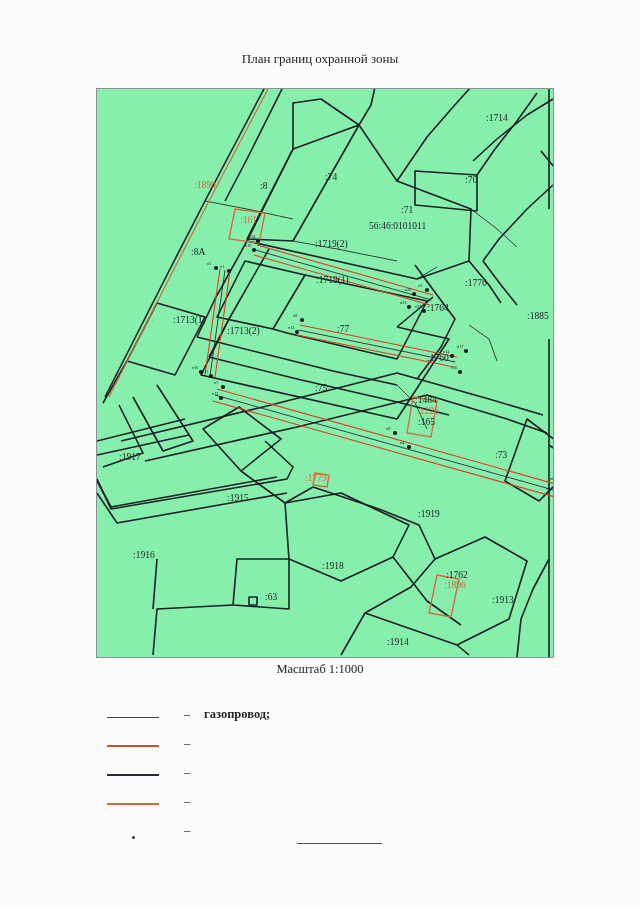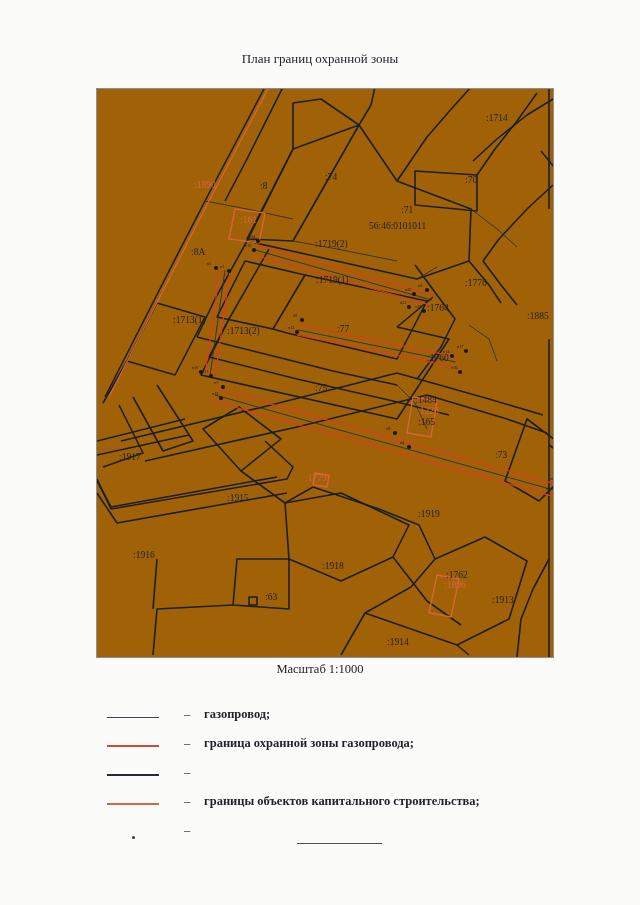--- a/index.html
+++ b/index.html
@@ -41,21 +41,21 @@
     color: #23232b;
   }
   
   .map-frame {
     position: absolute;
     left: 96px;
     top: 88px;
     width: 456px;
     height: 568px;
     border: 1px solid #8b8f99;
-    background: #a16207;
+    background: #86efac;
     overflow: hidden;
   }
   .map-svg { display:block; width:456px; height:568px; }
   
   
   .scale-line {
     position: absolute;
     top: 662px;
     left: 0;
     width: 640px;
@@ -359,34 +359,32 @@
           <span class="sym-line thin"></span>
         </span>
       <span class="legend-dash">–</span>
       <span class="legend-text">газопровод;</span>
     </div>
     <div class="legend-row">
       <span class="legend-sym">
           <span class="sym-line red"></span>
         </span>
       <span class="legend-dash">–</span>
-      <span class="legend-text">граница охранной зоны газопровода;</span>
     </div>
     <div class="legend-row">
       <span class="legend-sym">
           <span class="sym-line thick"></span>
         </span>
       <span class="legend-dash">–</span>
     </div>
     <div class="legend-row">
       <span class="legend-sym">
           <span class="sym-line orange"></span>
         </span>
       <span class="legend-dash">–</span>
-      <span class="legend-text">границы объектов капитального строительства;</span>
     </div>
     <div class="legend-row">
       <span class="legend-sym">
           <span class="sym-dot"></span>
         </span>
       <span class="legend-dash">–</span>
     </div>
   </div>
 
   <div class="bottom-rule"></div>

